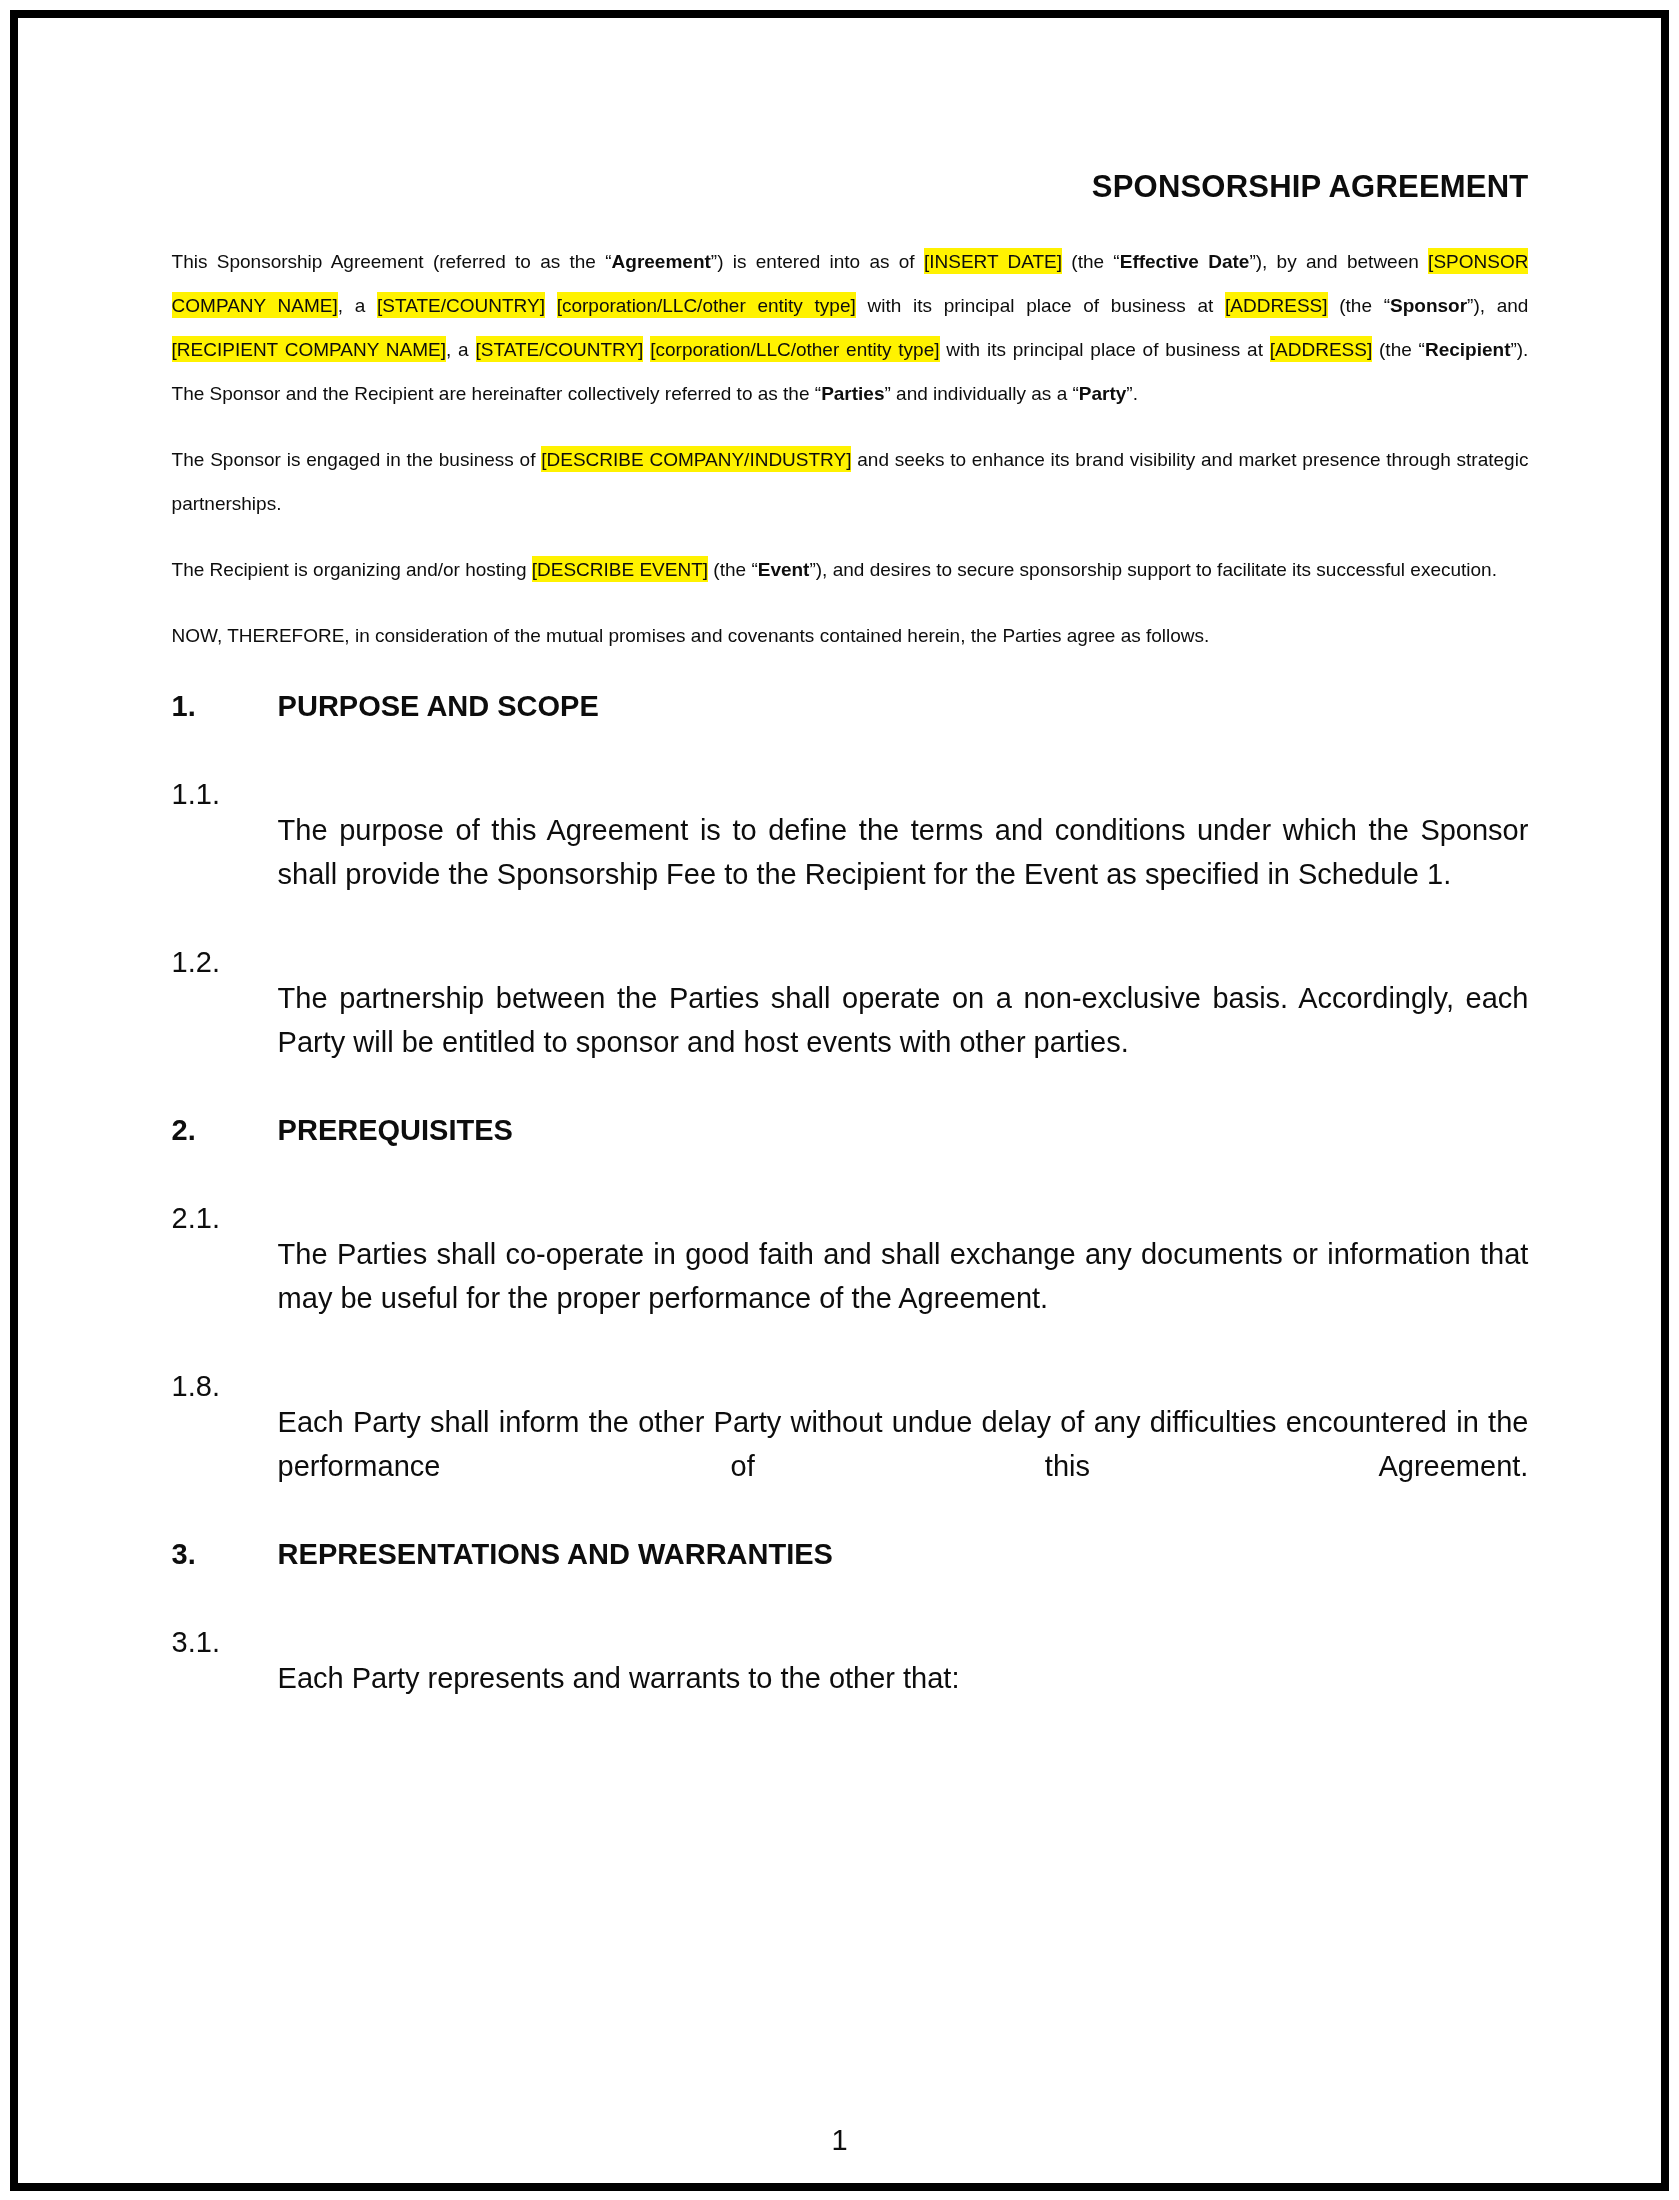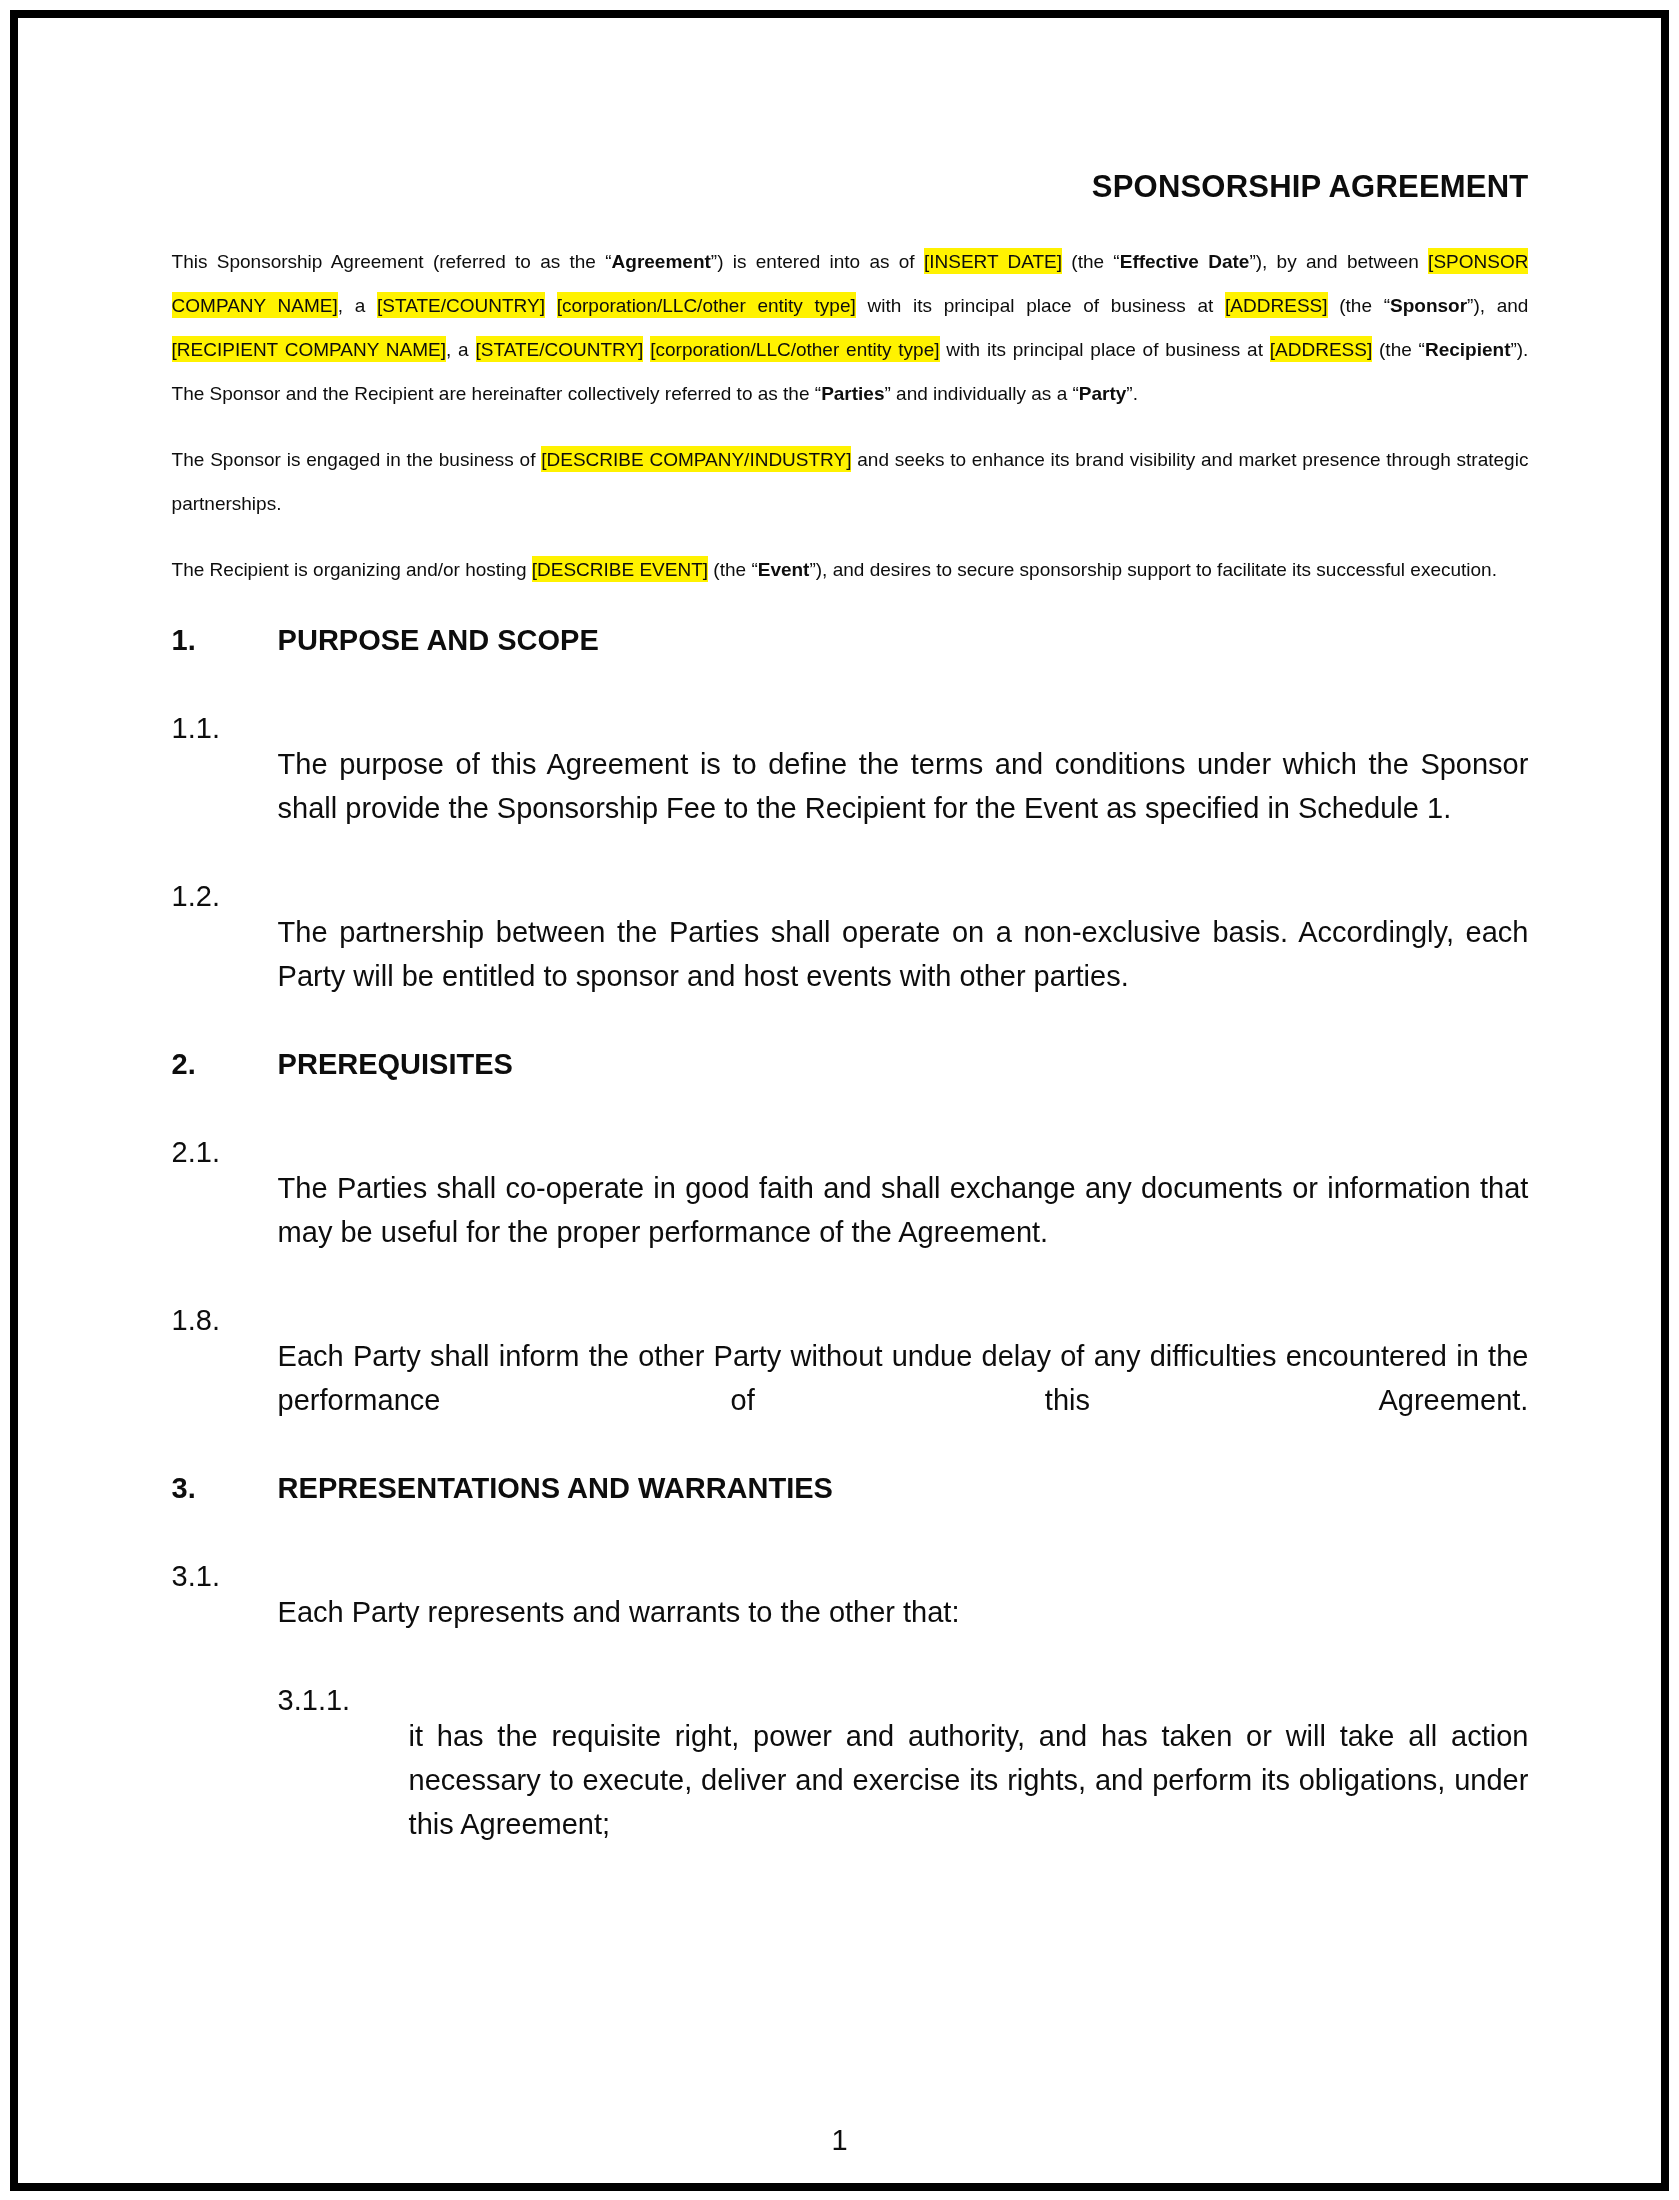--- a/index.html
+++ b/index.html
@@ -72,20 +72,21 @@
 
 <div class="frame"></div>
 
 <div class="content">
   <h1 class="title">SPONSORSHIP AGREEMENT</h1>
 
   <div id="blocks">
       <p class="para"><span>This Sponsorship Agreement (referred to as the “</span><span class="bold">Agreement</span><span>”) is entered into as of </span><span class="hl">[INSERT DATE]</span><span> (the “</span><span class="bold">Effective Date</span><span>”), by and between </span><span class="hl">[SPONSOR COMPANY NAME]</span><span>, a </span><span class="hl">[STATE/COUNTRY]</span><span> </span><span class="hl">[corporation/LLC/other entity type]</span><span> with its principal place of business at </span><span class="hl">[ADDRESS]</span><span> (the “</span><span class="bold">Sponsor</span><span>”), and </span><span class="hl">[RECIPIENT COMPANY NAME]</span><span>, a </span><span class="hl">[STATE/COUNTRY]</span><span> </span><span class="hl">[corporation/LLC/other entity type]</span><span> with its principal place of business at </span><span class="hl">[ADDRESS]</span><span> (the “</span><span class="bold">Recipient</span><span>”). The Sponsor and the Recipient are hereinafter collectively referred to as the “</span><span class="bold">Parties</span><span>” and individually as a “</span><span class="bold">Party</span><span>”.</span></p>
       <p class="para"><span>The Sponsor is engaged in the business of </span><span class="hl">[DESCRIBE COMPANY/INDUSTRY]</span><span> and seeks to enhance its brand visibility and market presence through strategic partnerships.</span></p>
       <p class="para"><span>The Recipient is organizing and/or hosting </span><span class="hl">[DESCRIBE EVENT]</span><span> (the “</span><span class="bold">Event</span><span>”), and desires to secure sponsorship support to facilitate its successful execution.</span></p>
+      <p class="para"><span>NOW, THEREFORE, in consideration of the mutual promises and covenants contained herein, the Parties agree as follows.</span></p>
       <div class="heading">
         <span class="num">1.</span>
         <span class="htext">PURPOSE AND SCOPE</span>
       </div>
       <div class="clause">
         <span class="num">1.1.</span>
         <span class="cbody"><span>The purpose of this Agreement is to define the terms and conditions under which the Sponsor shall provide the Sponsorship Fee to the Recipient for the Event as specified in Schedule 1.</span></span>
       </div>
       <div class="clause">
         <span class="num">1.2.</span>
@@ -104,21 +105,17 @@
         <span class="cbody"><span>Each Party shall inform the other Party without undue delay of any difficulties encountered in the performance of this Agreement.</span></span>
       </div>
       <div class="heading">
         <span class="num">3.</span>
         <span class="htext">REPRESENTATIONS AND WARRANTIES</span>
       </div>
       <div class="clause">
         <span class="num">3.1.</span>
         <span class="cbody"><span>Each Party represents and warrants to the other that:</span></span>
       </div>
-      <div class="clause level2">
-        <span class="num">3.1.1.</span>
-        <span class="cbody"><span>it has the requisite right, power and authority, and has taken or will take all action necessary to execute, deliver and exercise its rights, and perform its obligations, under this Agreement;</span></span>
-      </div>
     </div>
 </div>
 
 <div class="footer">1</div>
 
 
 </body></html>

